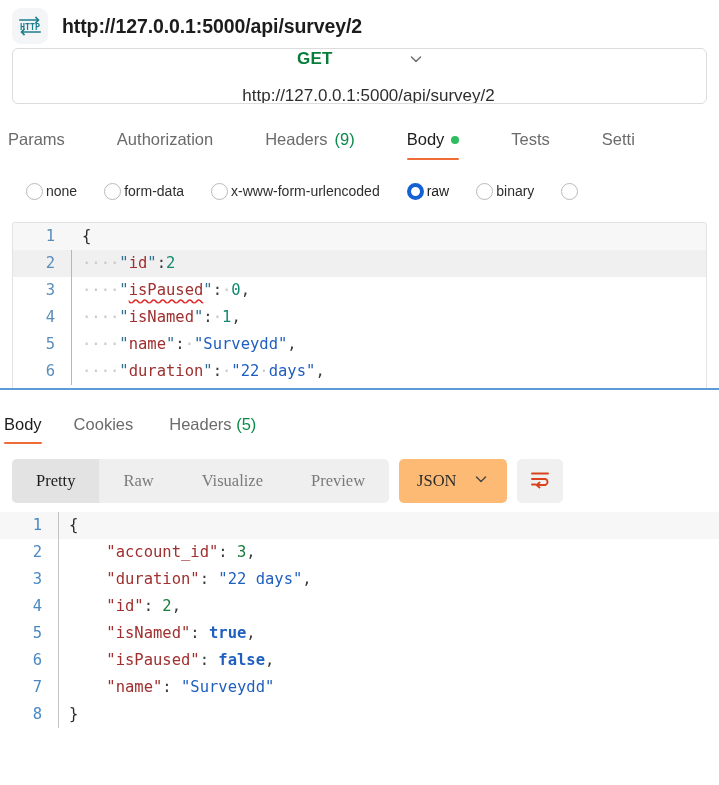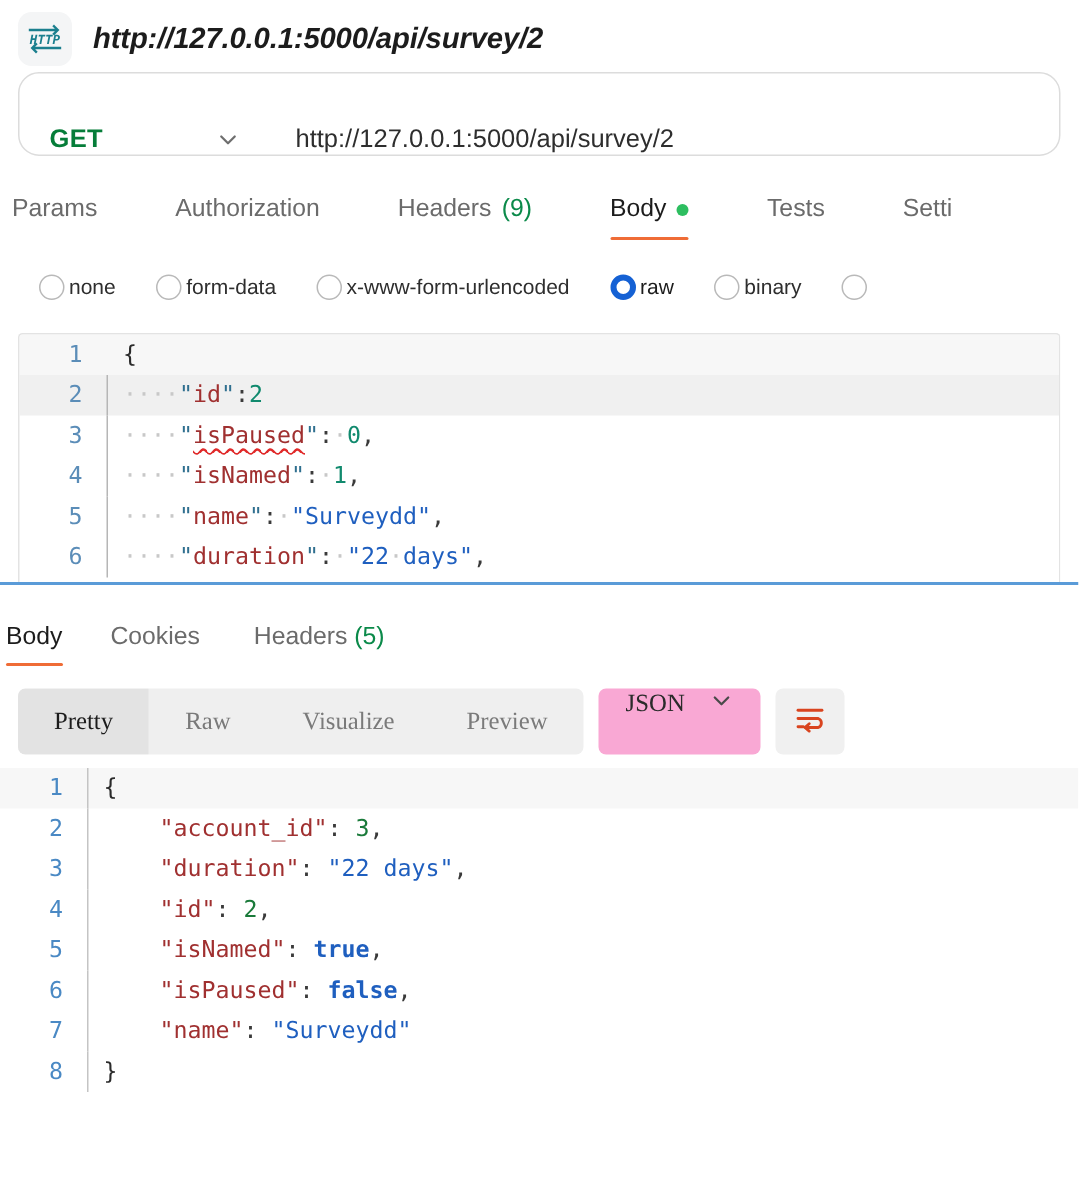--- a/index.html
+++ b/index.html
@@ -17,21 +17,20 @@
   }
 
   
   .titlebar {
     display: flex;
     align-items: center;
     gap: 14px;
     padding: 16px 0 8px 12px;
     height: 44px;
     box-sizing: border-box;
-    font-style: italic;
   }
   .http-icon {
     width: 36px;
     height: 36px;
     border-radius: 9px;
     background: #f4f5f6;
     display: flex;
     align-items: center;
     justify-content: center;
     flex: none;
@@ -43,26 +42,27 @@
     letter-spacing: -0.1px;
     white-space: nowrap;
   }
 
   
   .urlbar-wrap {
     padding: 4px 12px 0 12px;
   }
   .urlbar {
     display: flex;
-    align-items: flex-end;
+    align-items: center;
     height: 56px;
     border: 1px solid #dcdcdc;
-    border-radius: 14px;
+    border-radius: 6px;
     background: #fff;
     box-sizing: border-box;
+    flex-direction: column;
   }
   .method-box {
     display: flex;
     align-items: center;
     width: 165px;
     padding-left: 20px;
     box-sizing: border-box;
     cursor: pointer;
     position: relative;
   }
@@ -291,22 +291,23 @@
     color: #7a7a7a;
     cursor: pointer;
     white-space: nowrap;
   }
   .seg.active {
     background: #e3e3e3;
     color: #1c1c1c;
   }
   .json-select {
     display: flex;
+    align-items: center;
     gap: 16px;
-    background: #f9a8d4;
+    background: #fdba74;
     border-radius: 5px;
     height: 44px;
     padding: 0 18px;
     font-size: 16.5px;
     color: #2b2b2b;
     cursor: pointer;
   }
   .wrap-btn {
     width: 46px;
     height: 44px;

